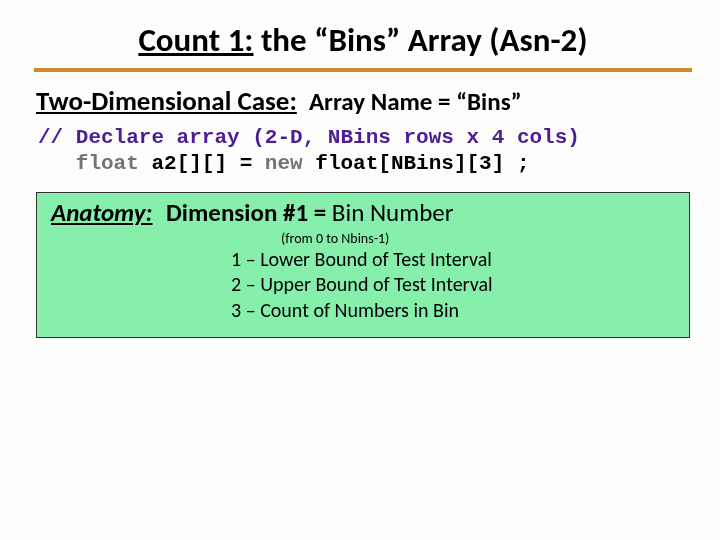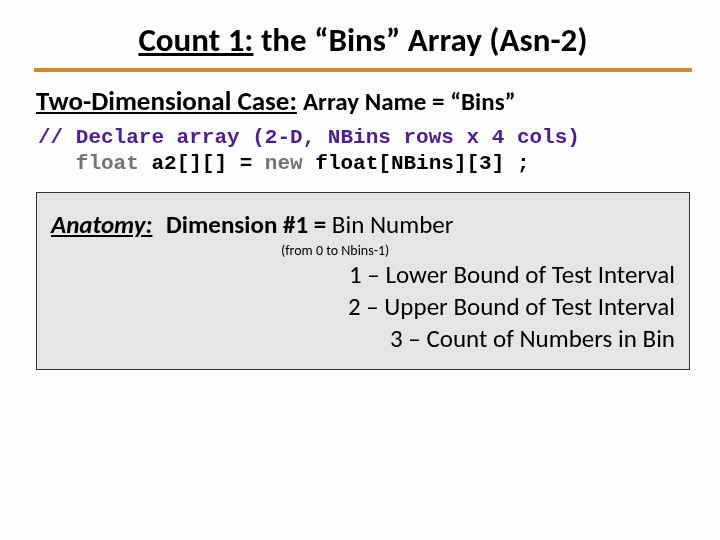--- a/index.html
+++ b/index.html
@@ -30,35 +30,36 @@
   .row1 {
     font-size: 27px;
     font-weight: 700;
     margin: 6px 0 8px 2px;
   }
   .row1 .heading {
     text-decoration: underline;
   }
   .row1 .label {
     font-size: 25px;
+    margin-left: 6px;
   }
   .code {
     font-family: "Courier New", Courier, monospace;
     font-size: 21px;
     font-weight: 700;
     white-space: pre;
     margin: 6px 0 14px 4px;
     line-height: 1.25;
   }
   .code .cmt { color: #4c1d95; }
   .code .kw { color: #737373; }
   .box {
-    background: #e5e5e5;
+    background: #86efac;
     border: 1px solid #333;
-    padding: 16px 14px 14px 14px;
+    padding: 4px 14px 14px 14px;
     margin: 0 2px 0 2px;
   }
   .box .aline {
     font-size: 25px;
   }
   .box .aline .ahead {
     font-weight: 700;
     font-style: italic;
     text-decoration: underline;
   }
@@ -72,24 +73,23 @@
     margin-left: 230px;
     margin-top: 2px;
   }
   .box .dim2 {
     font-size: 25px;
     margin-left: 156px;
     margin-top: 6px;
   }
   .box .dim2 .bold { font-weight: 700; }
   .box .plist {
-    font-size: 25px;
+    font-size: 20px;
     margin-left: 180px;
     line-height: 1.28;
-    text-align: right;
   }
 </style>
 </head>
 <body>
 
 <div class="slide">
 
   <div class="title">
     <span class="u">Count 1:</span><span> the “Bins” Array (Asn-2)</span>
   </div>

